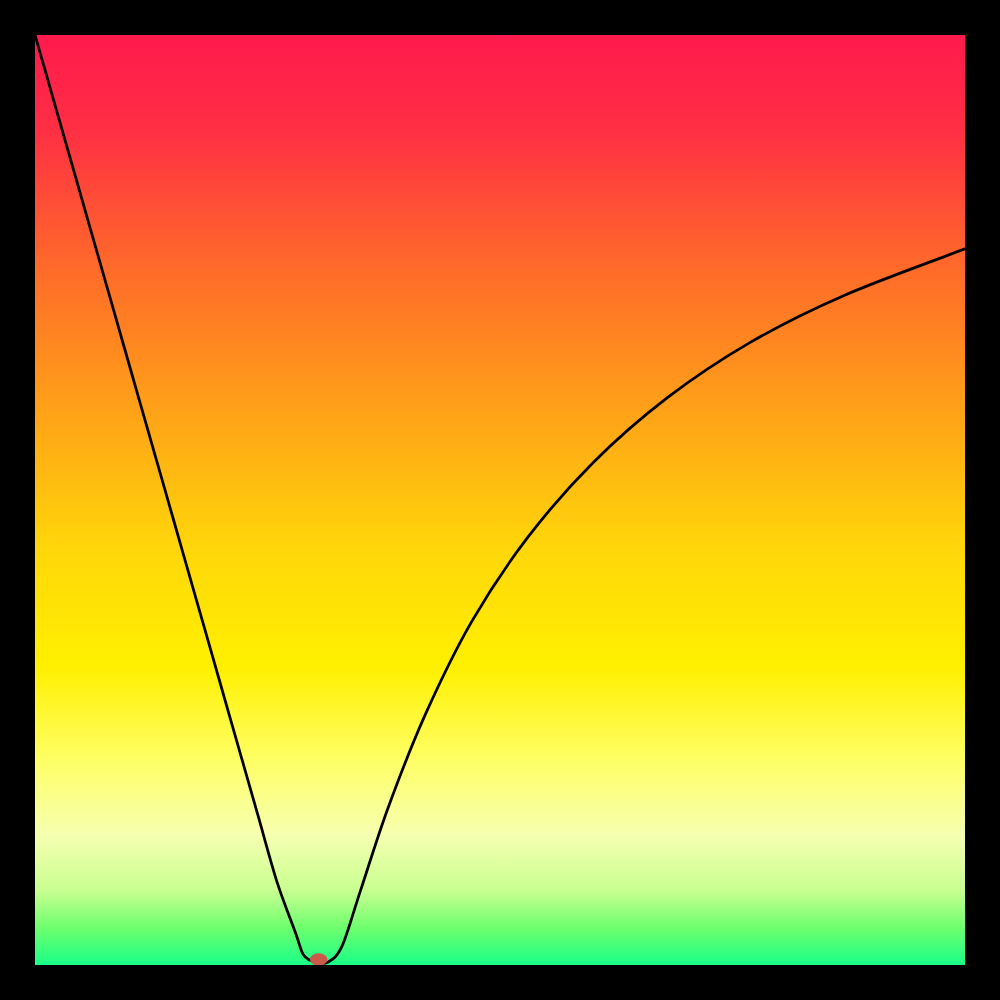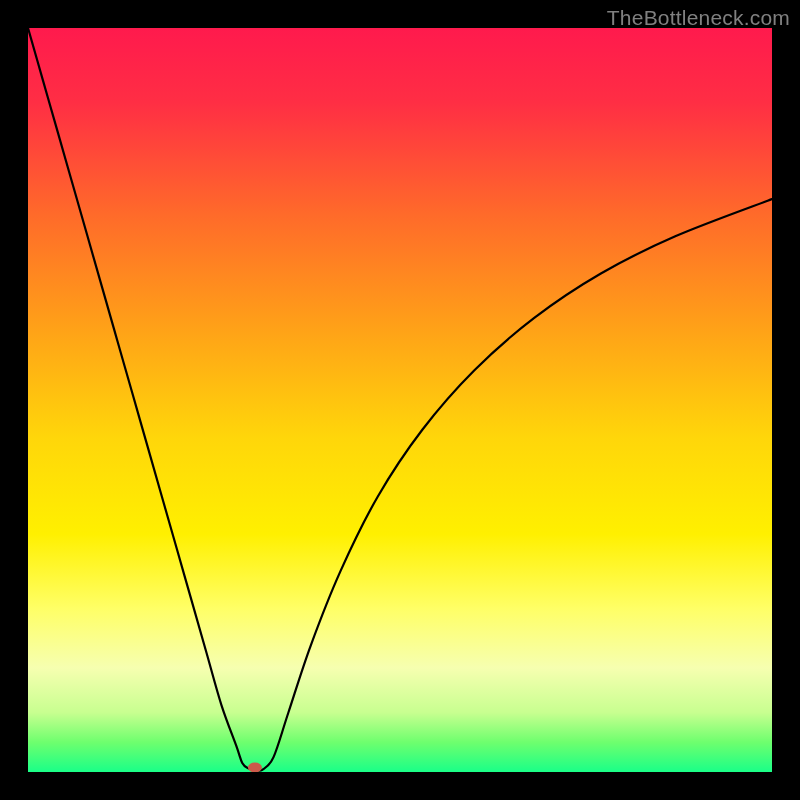--- a/index.html
+++ b/index.html
@@ -58,14 +58,13 @@
             <stop offset="92%" stop-color="#c8ff90"></stop>
             <stop offset="96%" stop-color="#6eff6e"></stop>
             <stop offset="100%" stop-color="#1aff88"></stop>
           </linearGradient>
       </defs>
       <rect id="bg-rect" x="0" y="0" width="744" height="744" fill="url(#bg-grad)"></rect>
       <path id="curve-path" fill="none" stroke="#000" stroke-width="2.2" stroke-linejoin="round" stroke-linecap="round" d="M 0.00 0.00 C 2.48 8.68, 9.92 34.72, 14.88 52.08 C 19.84 69.44, 24.80 86.80, 29.76 104.16 C 34.72 121.52, 39.68 138.88, 44.64 156.24 C 49.60 173.60, 54.56 190.96, 59.52 208.32 C 64.48 225.68, 69.44 243.04, 74.40 260.40 C 79.36 277.76, 84.32 295.12, 89.28 312.48 C 94.24 329.84, 99.20 347.20, 104.16 364.56 C 109.12 381.92, 114.08 399.28, 119.04 416.64 C 124.00 434.00, 128.96 451.36, 133.92 468.72 C 138.88 486.08, 143.84 503.44, 148.80 520.80 C 153.76 538.16, 158.72 555.52, 163.68 572.88 C 168.64 590.24, 173.60 607.60, 178.56 624.96 C 183.52 642.32, 188.48 661.54, 193.44 677.04 C 198.40 692.54, 204.85 708.29, 208.32 717.96 C 211.79 727.63, 212.29 731.35, 214.27 735.07 C 216.26 738.79, 218.12 739.16, 220.22 740.28 C 222.33 741.40, 225.80 741.52, 226.92 741.77 C 228.04 742.02, 225.68 741.77, 226.92 741.77 C 228.16 741.77, 231.26 743.88, 234.36 741.77 C 237.46 739.66, 241.18 738.67, 245.52 729.12 C 249.86 719.57, 254.20 703.08, 260.40 684.48 C 266.60 665.88, 274.04 641.08, 282.72 617.52 C 291.40 593.96, 301.32 567.92, 312.48 543.12 C 323.64 518.32, 336.04 492.28, 349.68 468.72 C 363.32 445.16, 378.20 422.84, 394.32 401.76 C 410.44 380.68, 427.80 360.84, 446.40 342.24 C 465.00 323.64, 484.84 306.28, 505.92 290.16 C 527.00 274.04, 549.32 259.16, 572.88 245.52 C 596.44 231.88, 618.76 220.72, 647.28 208.32 C 675.80 195.92, 727.88 177.32, 744.00 171.12"></path>
       <ellipse id="marker" fill="#cc5a4a" cx="226.92" cy="739.54" rx="7" ry="5"></ellipse>
     </svg>
   </div>
-  <div class="watermark">TheBottleneck.com</div>
 </div>
 
 </body></html>

